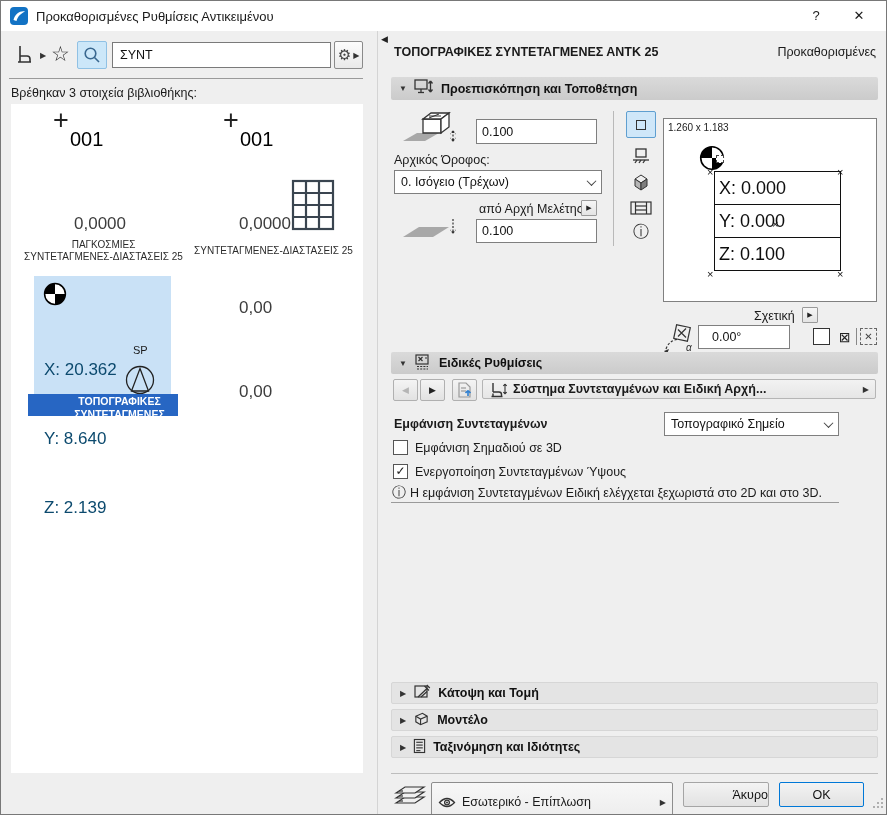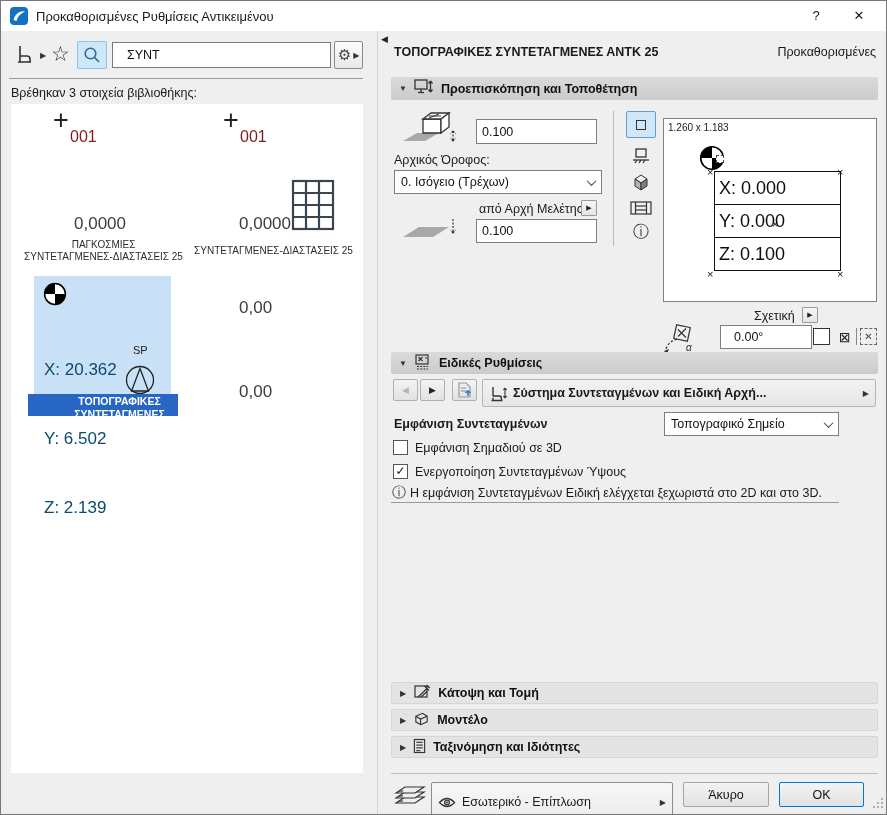--- a/index.html
+++ b/index.html
@@ -8,27 +8,27 @@
   .dialog { position:relative; width:887px; height:815px; background:#efefef; border:1px solid #787878; overflow:hidden; }
   .abs { position:absolute; }
 
   
   .titlebar { position:absolute; left:0; top:0; width:100%; height:30px; background:#ffffff; }
   .win-btn { position:absolute; top:0; width:30px; height:30px; line-height:30px; text-align:center; font-size:13px; cursor:default; }
 
   
   .tool-btn { display:flex; align-items:center; justify-content:center; }
   .search-active { background:#cce7f9; border:1px solid #90c1e4; border-radius:2px; }
-  .txt-input { border:1px solid #7a7a7a; background:#fff; font-family:"Liberation Sans",sans-serif; font-size:12.5px; padding:0 14px; color:#111; }
+  .txt-input { border:1px solid #7a7a7a; background:#fff; font-family:"Liberation Sans",sans-serif; font-size:12.5px; padding:0 7px; color:#111; }
   .gear-btn { border:1px solid #8a8a8a; background:linear-gradient(#fcfcfc,#e9e9e9); border-radius:2px; }
 
   .hr { background:#9a9a9a; height:1px; }
   .list-area { position:absolute; background:#ffffff; }
 
-  .lib-num { color:#7f1d1d; font-size:16px; }
+  .lib-num { color:#000000; font-size:20px; }
   .lib-vals { font-size:17px; color:#3d3d3d; line-height:28px; white-space:pre; }
   .lib-cap { font-size:10px; color:#2b2b2b; text-align:center; line-height:12px; }
   .plus-mark { font-size:27px; font-weight:300; color:#222; line-height:20px; }
 
   .sel-thumb { background:#c9e1f6; }
   .sel-coords { font-size:17px; color:#0c4a6e; line-height:23px; white-space:pre; }
   .sel-cap { background:#2766c3; color:#fff; font-weight:bold; font-size:10.5px; text-align:center; line-height:12.5px; padding-top:1px; }
 
   
   .sec-bar { position:absolute; border-radius:2px; display:flex; align-items:center; gap:7px; padding:0 8px; }
@@ -43,21 +43,21 @@
   .mini-btn { position:absolute; width:16px; height:16px; background:linear-gradient(#f6f6f6,#e4e4e4); border:1px solid #9a9a9a; display:flex; align-items:center; justify-content:center; font-size:7px; color:#222; border-radius:1px; }
   .side-btn { width:30px; height:27px; display:flex; align-items:center; justify-content:center; }
   .side-sel { background:#cfe7f9; border:1px solid #5f9fd0; border-radius:2px; }
 
   .preview-box { position:absolute; background:#fff; border:1px solid #808080; }
   .pv-size { font-size:10px; color:#222; }
   .pv-row { border:1px solid #101010; font-size:18px; color:#0d0d0d; padding-left:4px; line-height:32px; height:34px; margin-top:-1px; background:#fff; white-space:pre; }
   .xmark { position:absolute; font-size:11px; color:#111; line-height:10px; }
 
   .nav-btn { position:absolute; width:25px; height:22px; background:linear-gradient(#f4f4f4,#e2e2e2); border:1px solid #b0b0b0; border-radius:2px; display:flex; align-items:center; justify-content:center; font-size:9px; }
-  .wide-btn { position:absolute; height:28px; background:linear-gradient(#f2f2f2,#e6e6e6); border:1px solid #b5b5b5; border-radius:2px; display:flex; align-items:center; gap:6px; padding:0 6px; }
+  .wide-btn { position:absolute; height:20px; background:linear-gradient(#f2f2f2,#e6e6e6); border:1px solid #b5b5b5; border-radius:2px; display:flex; align-items:center; gap:6px; padding:0 6px; }
 
   .cb { position:absolute; width:15px; height:15px; background:#fff; border:1px solid #555; font-size:12px; line-height:13px; text-align:center; color:#1a1a1a; }
   .lbl { position:absolute; font-size:12.5px; color:#1a1a1a; white-space:nowrap; }
   .blbl { font-weight:bold; }
 
   .foot-btn { position:absolute; height:25px; background:linear-gradient(#f3f3f3,#e2e2e2); border:1px solid #a5a5a5; border-radius:2px; text-align:center; font-size:12.5px; color:#111; display:flex; align-items:center; justify-content:center; }
   .ok-btn { border:1px solid #0078d7; }
   .mirror-sq { position:absolute; width:17px; height:17px; display:flex; align-items:center; justify-content:center; font-size:14px; color:#222; }
 </style>
 </head>
@@ -141,21 +141,21 @@
       <div class="abs sel-thumb" style="left:6px; top:2px; width:137px; height:125px;">
         <span class="abs" style="left:9px; top:6px;">
           <svg width="24" height="24" viewBox="0 0 24 24">
               <circle cx="12" cy="12" r="10.4" fill="#fff" stroke="#000" stroke-width="1.5"></circle>
               <path d="M12 1.6 A10.4 10.4 0 0 0 1.6 12 L12 12 Z"></path>
               <path d="M12 22.4 A10.4 10.4 0 0 0 22.4 12 L12 12 Z"></path>
             </svg>
         </span>
         <div class="abs sel-coords" style="left:10px; top:36px;">
           <div>X: 20.362</div>
-          <div>Y: 6.502</div>
+          <div>Y: 8.640</div>
           <div>Z: 2.139</div>
         </div>
         <span class="abs" style="left:99px; top:68px; font-size:11px;">SP</span>
         <span class="abs" style="left:90px; top:88px;">
           <svg width="32" height="32" viewBox="0 0 32 32" fill="none" stroke="#222" stroke-width="1.3">
               <circle cx="16" cy="16" r="13.5"></circle>
               <path d="M16 4.5 L24.5 27 L7.5 27 Z"></path>
             </svg>
         </span>
       </div>
@@ -278,21 +278,21 @@
 
   <span class="abs" style="left:660px; top:322px;">
     <svg width="34" height="30" viewBox="0 0 34 30" fill="none" stroke="#333" stroke-width="1.2">
         <rect x="14" y="3" width="14" height="14" transform="rotate(12 21 10)"></rect>
         <path d="M17 6.5 l8 8 M25 5.5 l-8 8"></path>
         <path d="M5 26 q3 -9 13 -10" stroke-dasharray="2.5 1.8"></path>
         <path d="M3 28 l5 -2 -2 5 z" fill="#333" stroke="none"></path>
         <text x="25" y="28" font-size="10" font-style="italic" fill="#333" stroke="none">α</text>
       </svg>
   </span>
-  <input class="field" style="left: 719px; top: 324px; width: 92px; height: 24px; padding-left: 13px;" value="0.00°">
+  <input class="field" style="left: 697px; top: 324px; width: 92px; height: 24px; padding-left: 13px;" value="0.00°">
   <span class="mirror-sq" style="left:812px; top:327px; border:1px solid #333; background:#fff;"></span>
   <span class="mirror-sq" style="left:835px; top:327px;">⊠</span>
   <div class="abs" style="left:855px; top:327px; width:1px; height:17px; background:#888;"></div>
   <span class="mirror-sq" style="left:859px; top:327px; border:1px dashed #666; font-size:10px; color:#444;">✕</span>
 
   <div class="sec-bar sec-open" style="left:390px; top:351px; width:487px; height:22px;">
     <span class="tri">▼</span>
     <span>
       <svg width="18" height="16" viewBox="0 0 18 16" fill="none" stroke="#333" stroke-width="1.2">
           <rect x="2" y="1" width="12" height="9"></rect>
@@ -394,21 +394,21 @@
   </span>
   <div class="wide-btn" style="left:430px; top:781px; width:242px; height:40px; background:linear-gradient(#f7f7f7,#ececec); border:1px solid #8d8d8d;">
     <svg width="18" height="11" viewBox="0 0 18 11">
         <path d="M1.5 5.5 Q9 -2.5 16.5 5.5 Q9 13.5 1.5 5.5 Z" fill="none" stroke="#333" stroke-width="1.3"></path>
         <circle cx="9" cy="5.5" r="2.4" fill="none" stroke="#333" stroke-width="1.3"></circle>
         <circle cx="9" cy="5.5" r="1" fill="#333"></circle>
       </svg>
     <span>Εσωτερικό - Επίπλωση</span>
     <span class="tri" style="margin-left:auto;">▶</span>
   </div>
-  <div class="foot-btn" style="left:682px; top:781px; width:86px;">
+  <div class="foot-btn" style="left:682px; top:781px; width:86px;justify-content:flex-end;">
       <span>Άκυρο</span>
     </div>
   <div class="foot-btn ok-btn" style="left:778px; top:781px; width:85px;">
       <span>OK</span>
     </div>
 
   <span class="abs" style="right:2px; bottom:2px;">
     <svg width="12" height="12" viewBox="0 0 12 12" fill="#9a9a9a">
         <circle cx="10" cy="2" r="1"></circle>
         <circle cx="10" cy="6" r="1"></circle>

